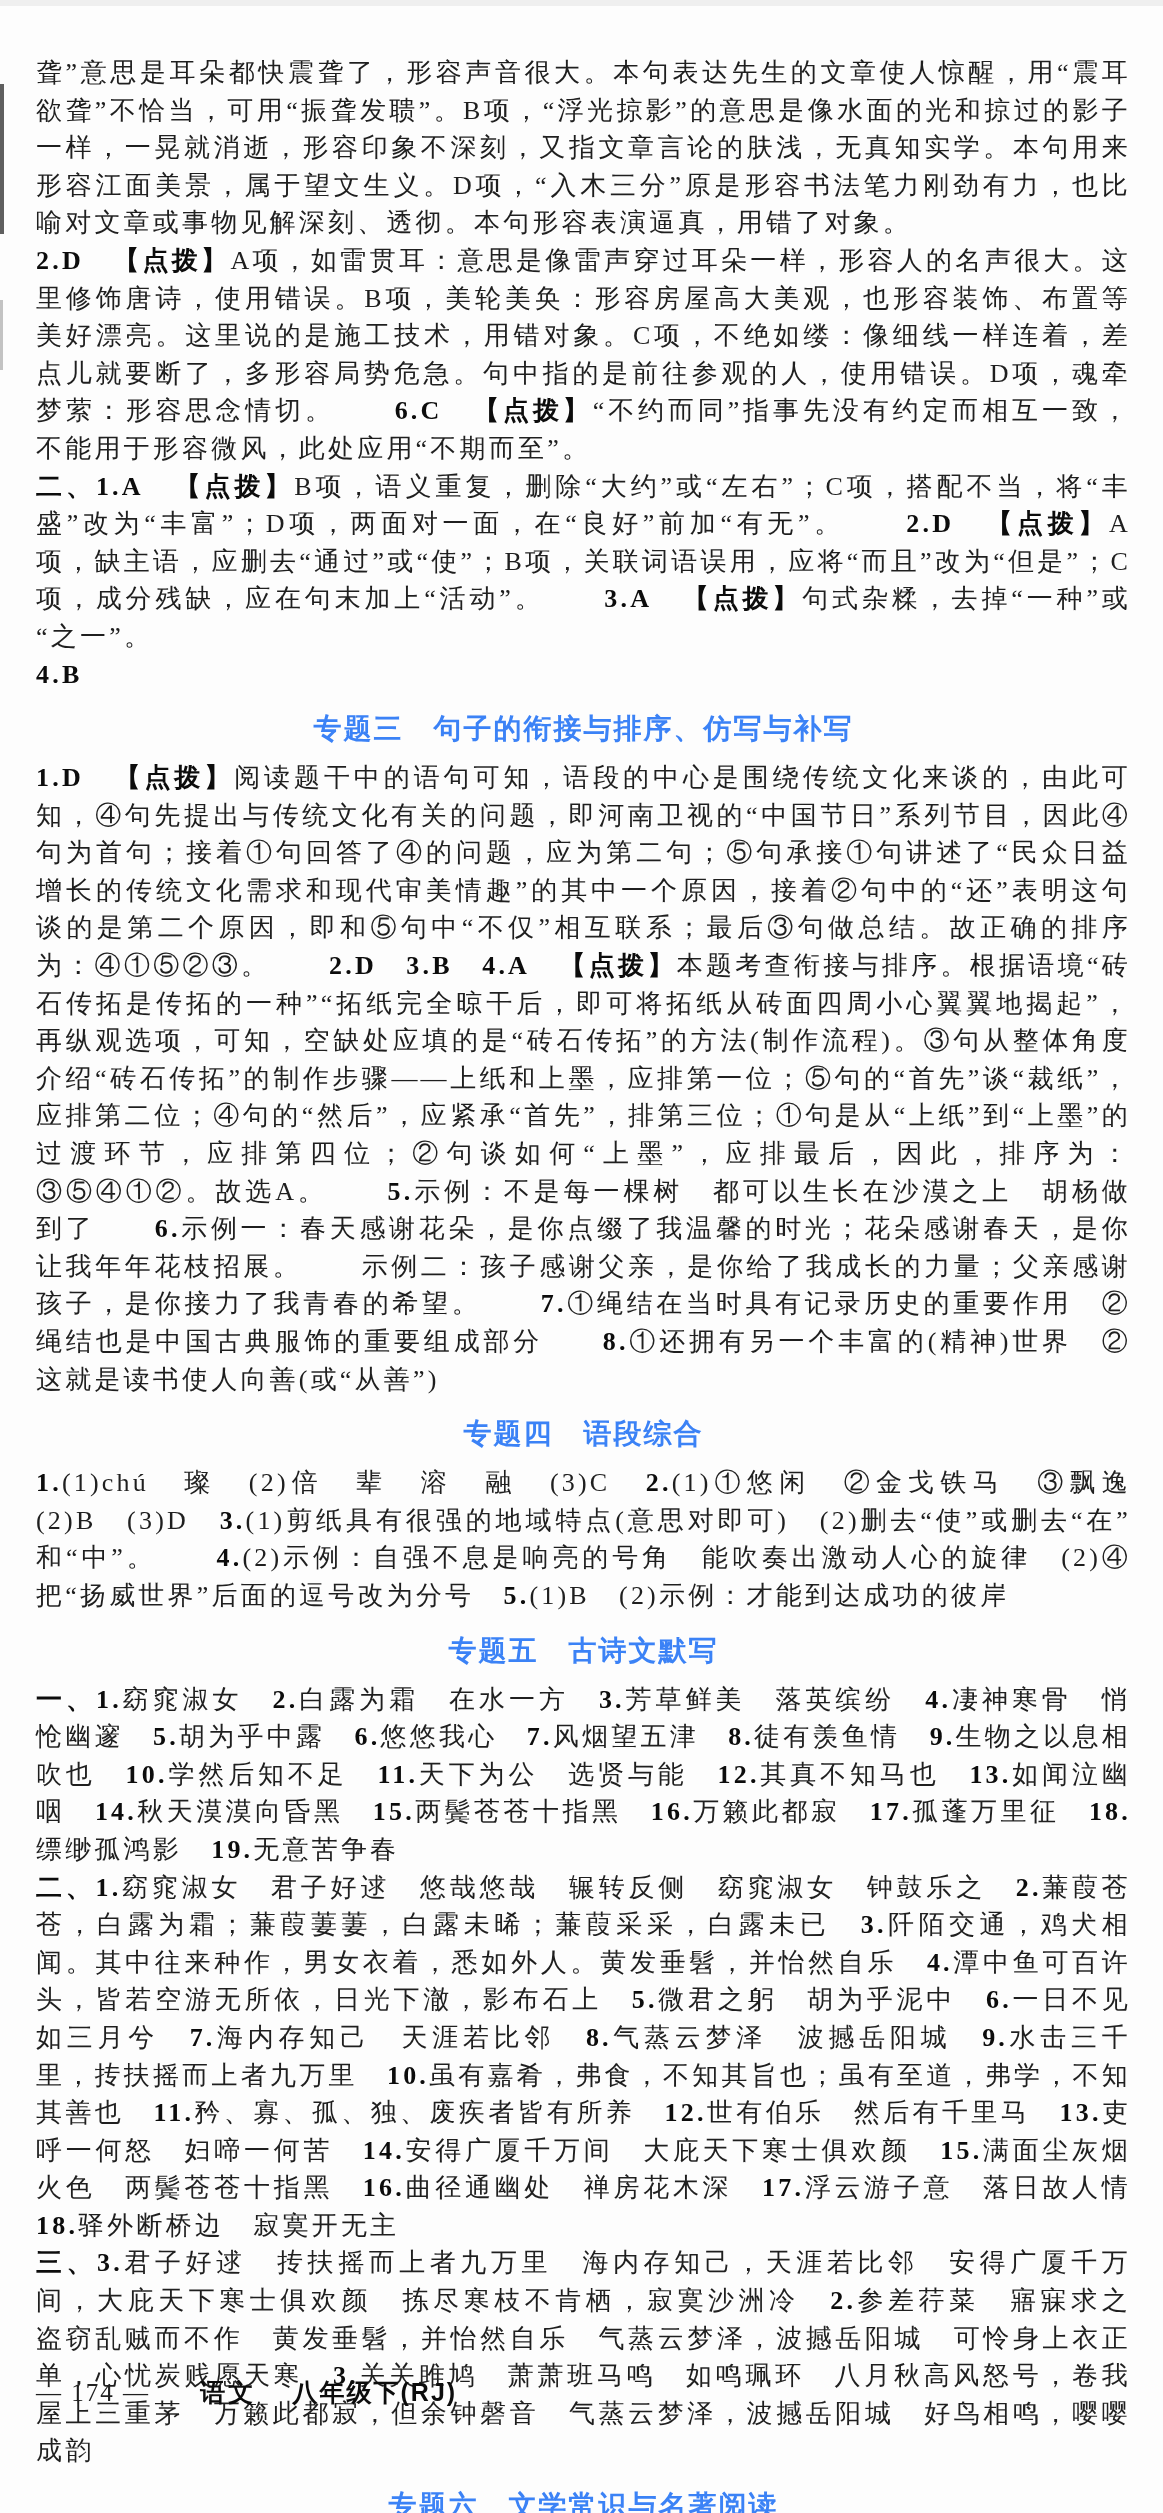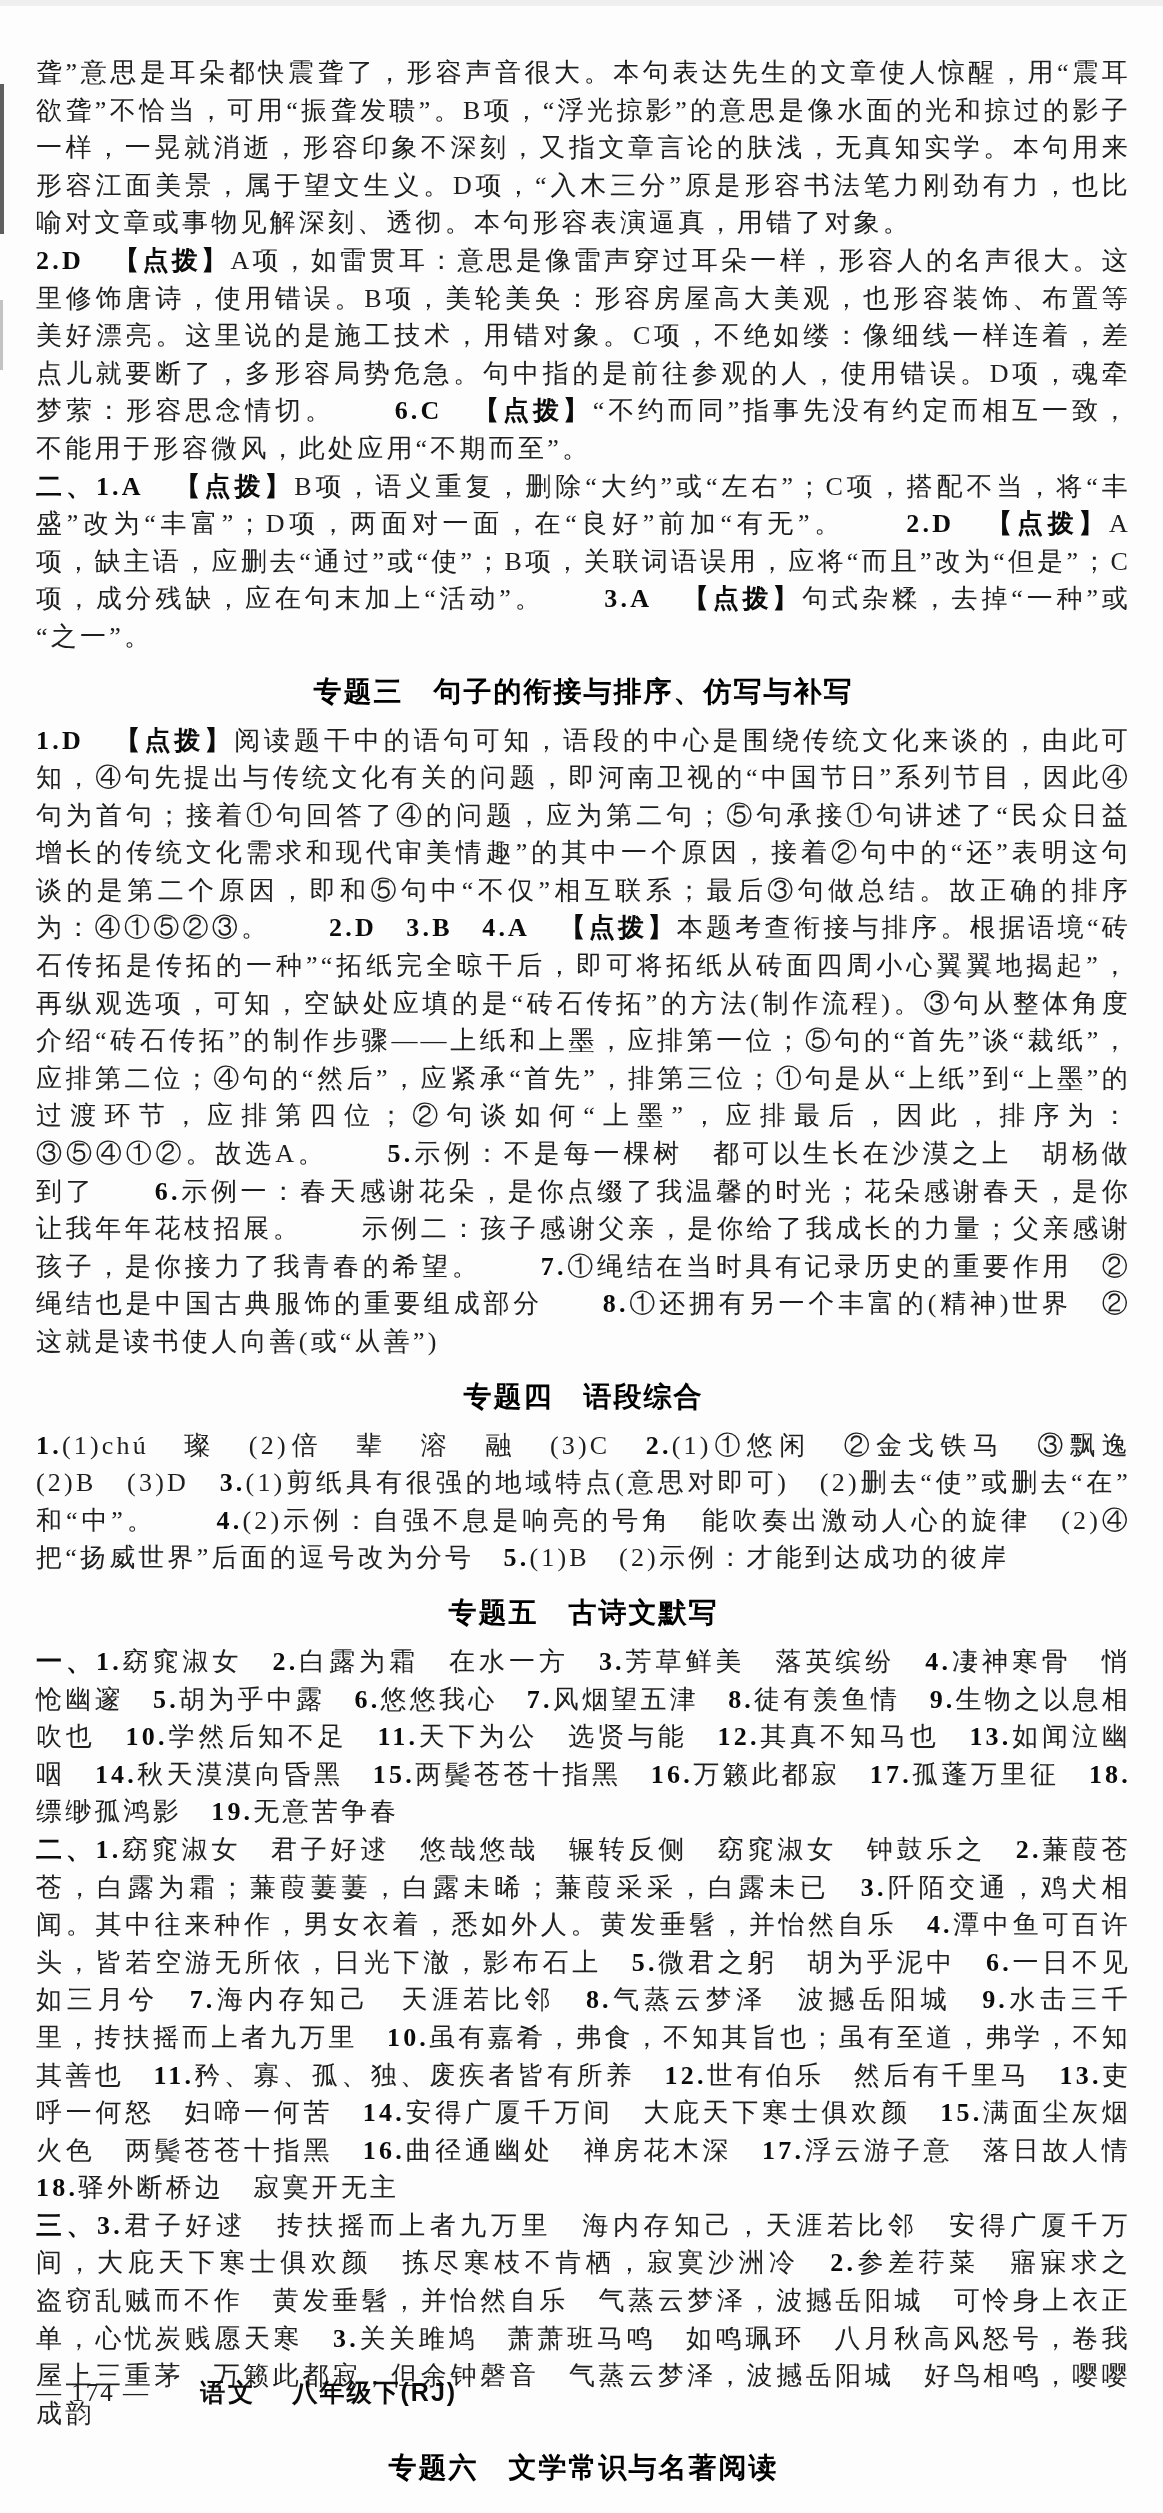--- a/index.html
+++ b/index.html
@@ -52,21 +52,21 @@
   p.ans span.b {
     font-weight: bold;
     color: #0c0c0c;
   }
   .sec-heading {
     font-size: 28px;
     line-height: 42px;
     font-weight: bold;
     text-align: center;
     letter-spacing: 2px;
-    color: #000000;
+    color: #3b82f6;
     font-family: "Liberation Sans", "DejaVu Sans", sans-serif;
     margin: 15px 0 9px 0;
   }
   .footer {
     position: absolute;
     left: 36px;
     top: 2376px;
     font-size: 25px;
     color: #1f1f1f;
     white-space: nowrap;
@@ -96,20 +96,21 @@
 
 <div class="page">
   <div class="top-band"></div>
   <div class="edge-artifact-1"></div>
   <div class="edge-artifact-2"></div>
 
   <div class="content">
       <p class="ans"><span>聋”意思是耳朵都快震聋了，形容声音很大。本句表达先生的文章使人惊醒，用“震耳欲聋”不恰当，可用“振聋发聩”。B项，“浮光掠影”的意思是像水面的光和掠过的影子一样，一晃就消逝，形容印象不深刻，又指文章言论的肤浅，无真知实学。本句用来形容江面美景，属于望文生义。D项，“入木三分”原是形容书法笔力刚劲有力，也比喻对文章或事物见解深刻、透彻。本句形容表演逼真，用错了对象。</span></p>
       <p class="ans"><span class="b">2.D</span><span>　</span><span class="b">【点拨】</span><span>A项，如雷贯耳：意思是像雷声穿过耳朵一样，形容人的名声很大。这里修饰唐诗，使用错误。B项，美轮美奂：形容房屋高大美观，也形容装饰、布置等美好漂亮。这里说的是施工技术，用错对象。C项，不绝如缕：像细线一样连着，差点儿就要断了，多形容局势危急。句中指的是前往参观的人，使用错误。D项，魂牵梦萦：形容思念情切。　　</span><span class="b">6.C</span><span>　</span><span class="b">【点拨】</span><span>“不约而同”指事先没有约定而相互一致，不能用于形容微风，此处应用“不期而至”。</span></p>
       <p class="ans"><span class="b">二、1.A</span><span>　</span><span class="b">【点拨】</span><span>B项，语义重复，删除“大约”或“左右”；C项，搭配不当，将“丰盛”改为“丰富”；D项，两面对一面，在“良好”前加“有无”。　　</span><span class="b">2.D</span><span>　</span><span class="b">【点拨】</span><span>A项，缺主语，应删去“通过”或“使”；B项，关联词语误用，应将“而且”改为“但是”；C项，成分残缺，应在句末加上“活动”。　　</span><span class="b">3.A</span><span>　</span><span class="b">【点拨】</span><span>句式杂糅，去掉“一种”或“之一”。</span></p>
+      <p class="ans"><span class="b">4.B</span></p>
       <div class="sec-heading">专题三　句子的衔接与排序、仿写与补写</div>
       <p class="ans"><span class="b">1.D</span><span>　</span><span class="b">【点拨】</span><span>阅读题干中的语句可知，语段的中心是围绕传统文化来谈的，由此可知，④句先提出与传统文化有关的问题，即河南卫视的“中国节日”系列节目，因此④句为首句；接着①句回答了④的问题，应为第二句；⑤句承接①句讲述了“民众日益增长的传统文化需求和现代审美情趣”的其中一个原因，接着②句中的“还”表明这句谈的是第二个原因，即和⑤句中“不仅”相互联系；最后③句做总结。故正确的排序为：④①⑤②③。　　</span><span class="b">2.D</span><span>　</span><span class="b">3.B</span><span>　</span><span class="b">4.A</span><span>　</span><span class="b">【点拨】</span><span>本题考查衔接与排序。根据语境“砖石传拓是传拓的一种”“拓纸完全晾干后，即可将拓纸从砖面四周小心翼翼地揭起”，再纵观选项，可知，空缺处应填的是“砖石传拓”的方法(制作流程)。③句从整体角度介绍“砖石传拓”的制作步骤——上纸和上墨，应排第一位；⑤句的“首先”谈“裁纸”，应排第二位；④句的“然后”，应紧承“首先”，排第三位；①句是从“上纸”到“上墨”的过渡环节，应排第四位；②句谈如何“上墨”，应排最后，因此，排序为：③⑤④①②。故选A。　　</span><span class="b">5.</span><span>示例：不是每一棵树　都可以生长在沙漠之上　胡杨做到了　　</span><span class="b">6.</span><span>示例一：春天感谢花朵，是你点缀了我温馨的时光；花朵感谢春天，是你让我年年花枝招展。　　示例二：孩子感谢父亲，是你给了我成长的力量；父亲感谢孩子，是你接力了我青春的希望。　　</span><span class="b">7.</span><span>①绳结在当时具有记录历史的重要作用　②绳结也是中国古典服饰的重要组成部分　　</span><span class="b">8.</span><span>①还拥有另一个丰富的(精神)世界　②这就是读书使人向善(或“从善”)</span></p>
       <div class="sec-heading">专题四　语段综合</div>
       <p class="ans"><span class="b">1.</span><span>(1)chú　璨　(2)倍　辈　溶　融　(3)C　</span><span class="b">2.</span><span>(1)①悠闲　②金戈铁马　③飘逸　(2)B　(3)D　</span><span class="b">3.</span><span>(1)剪纸具有很强的地域特点(意思对即可)　(2)删去“使”或删去“在”和“中”。　　</span><span class="b">4.</span><span>(2)示例：自强不息是响亮的号角　能吹奏出激动人心的旋律　(2)④　把“扬威世界”后面的逗号改为分号　</span><span class="b">5.</span><span>(1)B　(2)示例：才能到达成功的彼岸</span></p>
       <div class="sec-heading">专题五　古诗文默写</div>
       <p class="ans"><span class="b">一、1.</span><span>窈窕淑女　</span><span class="b">2.</span><span>白露为霜　在水一方　</span><span class="b">3.</span><span>芳草鲜美　落英缤纷　</span><span class="b">4.</span><span>凄神寒骨　悄怆幽邃　</span><span class="b">5.</span><span>胡为乎中露　</span><span class="b">6.</span><span>悠悠我心　</span><span class="b">7.</span><span>风烟望五津　</span><span class="b">8.</span><span>徒有羡鱼情　</span><span class="b">9.</span><span>生物之以息相吹也　</span><span class="b">10.</span><span>学然后知不足　</span><span class="b">11.</span><span>天下为公　选贤与能　</span><span class="b">12.</span><span>其真不知马也　</span><span class="b">13.</span><span>如闻泣幽咽　</span><span class="b">14.</span><span>秋天漠漠向昏黑　</span><span class="b">15.</span><span>两鬓苍苍十指黑　</span><span class="b">16.</span><span>万籁此都寂　</span><span class="b">17.</span><span>孤蓬万里征　</span><span class="b">18.</span><span>缥缈孤鸿影　</span><span class="b">19.</span><span>无意苦争春</span></p>
       <p class="ans"><span class="b">二、1.</span><span>窈窕淑女　君子好逑　悠哉悠哉　辗转反侧　窈窕淑女　钟鼓乐之　</span><span class="b">2.</span><span>蒹葭苍苍，白露为霜；蒹葭萋萋，白露未晞；蒹葭采采，白露未已　</span><span class="b">3.</span><span>阡陌交通，鸡犬相闻。其中往来种作，男女衣着，悉如外人。黄发垂髫，并怡然自乐　</span><span class="b">4.</span><span>潭中鱼可百许头，皆若空游无所依，日光下澈，影布石上　</span><span class="b">5.</span><span>微君之躬　胡为乎泥中　</span><span class="b">6.</span><span>一日不见　如三月兮　</span><span class="b">7.</span><span>海内存知己　天涯若比邻　</span><span class="b">8.</span><span>气蒸云梦泽　波撼岳阳城　</span><span class="b">9.</span><span>水击三千里，抟扶摇而上者九万里　</span><span class="b">10.</span><span>虽有嘉肴，弗食，不知其旨也；虽有至道，弗学，不知其善也　</span><span class="b">11.</span><span>矜、寡、孤、独、废疾者皆有所养　</span><span class="b">12.</span><span>世有伯乐　然后有千里马　</span><span class="b">13.</span><span>吏呼一何怒　妇啼一何苦　</span><span class="b">14.</span><span>安得广厦千万间　大庇天下寒士俱欢颜　</span><span class="b">15.</span><span>满面尘灰烟火色　两鬓苍苍十指黑　</span><span class="b">16.</span><span>曲径通幽处　禅房花木深　</span><span class="b">17.</span><span>浮云游子意　落日故人情　</span><span class="b">18.</span><span>驿外断桥边　寂寞开无主</span></p>
       <p class="ans"><span class="b">三、3.</span><span>君子好逑　抟扶摇而上者九万里　海内存知己，天涯若比邻　安得广厦千万间，大庇天下寒士俱欢颜　拣尽寒枝不肯栖，寂寞沙洲冷　</span><span class="b">2.</span><span>参差荇菜　寤寐求之　盗窃乱贼而不作　黄发垂髫，并怡然自乐　气蒸云梦泽，波撼岳阳城　可怜身上衣正单，心忧炭贱愿天寒　</span><span class="b">3.</span><span>关关雎鸠　萧萧班马鸣　如鸣珮环　八月秋高风怒号，卷我屋上三重茅　万籁此都寂，但余钟磬音　气蒸云梦泽，波撼岳阳城　好鸟相鸣，嘤嘤成韵</span></p>
       <div class="sec-heading">专题六　文学常识与名著阅读</div>
     </div>

